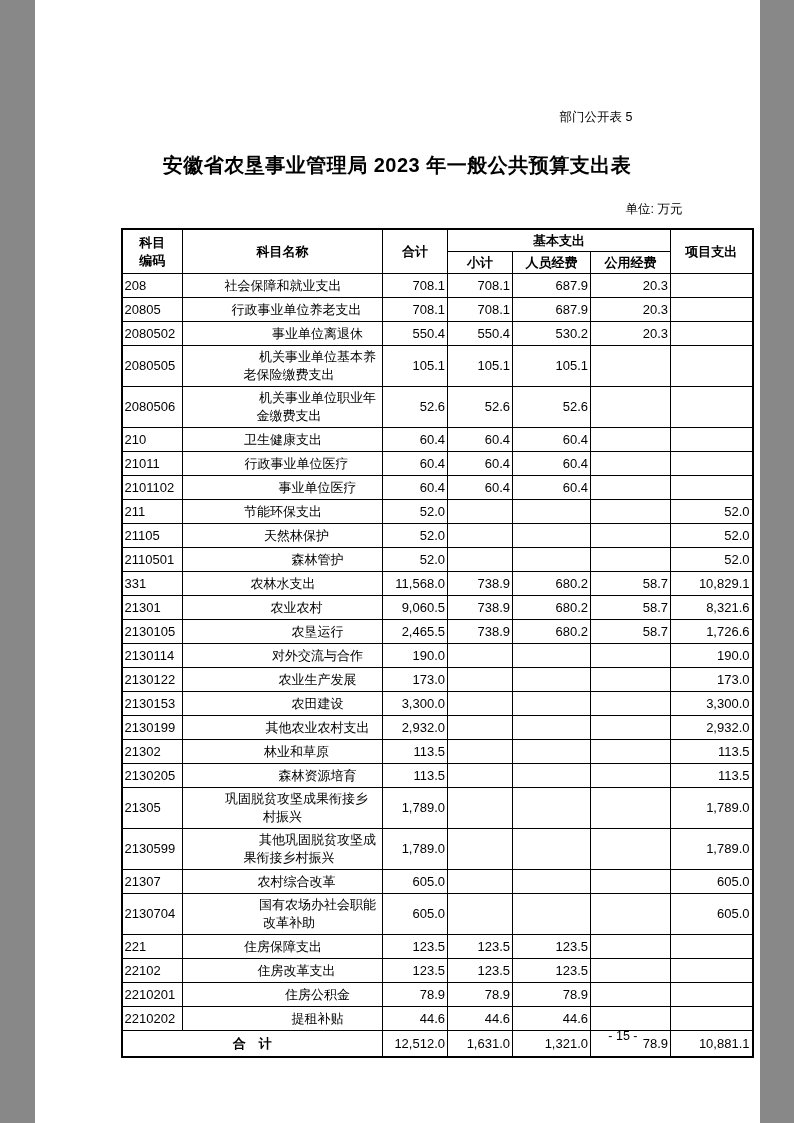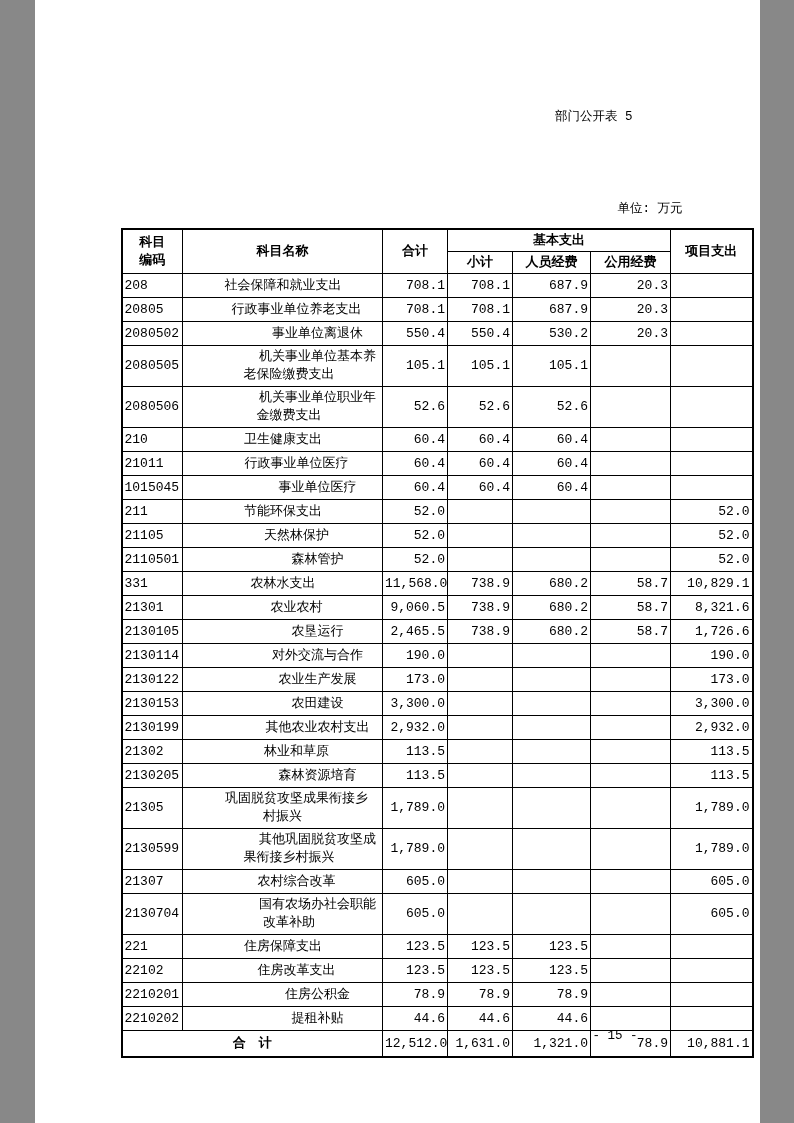--- a/index.html
+++ b/index.html
@@ -1,21 +1,21 @@
 <!DOCTYPE html>
 <html><head>
 <meta charset="utf-8">
 <style>
   html,body{margin:0;padding:0;background:#888;}
   .page{
     position:relative;
     width:725px;height:1123px;
     margin:0 auto;
     background:#ffffff;
-    font-family:Liberation Mono, monospace;
+    font-family:Liberation Sans, sans-serif;
     color:#000;
     overflow:hidden;
   }
   .doc-label{
     position:absolute;top:110px;right:127px;
     font-size:12.5px;line-height:15px;
   }
   .doc-title{
     position:absolute;top:151px;left:0;right:0;
     text-align:center;
@@ -72,20 +72,21 @@
     font-size:12.5px;line-height:15px;
   }
 </style>
 </head>
 <body>
 
 <div class="page">
 
   <div class="doc-label">部门公开表 5</div>
 
+  <div class="doc-title">安徽省农垦事业管理局 2023 年一般公共预算支出表</div>
 
   <div class="unit-note">单位: 万元</div>
 
   <table class="budget">
     <colgroup>
       <col style="width:61px">
       <col style="width:200px">
       <col style="width:65px">
       <col style="width:65px">
       <col style="width:78px">
@@ -167,21 +168,21 @@
         <tr>
     <td class="c-code">21011</td>
     <td class="c-name ind1">行政事业单位医疗</td>
     <td class="c-num">60.4</td>
     <td class="c-num">60.4</td>
     <td class="c-num">60.4</td>
     <td class="c-num"></td>
     <td class="c-num"></td>
   </tr>
         <tr>
-    <td class="c-code">1015045</td>
+    <td class="c-code">2101102</td>
     <td class="c-name ind2">事业单位医疗</td>
     <td class="c-num">60.4</td>
     <td class="c-num">60.4</td>
     <td class="c-num">60.4</td>
     <td class="c-num"></td>
     <td class="c-num"></td>
   </tr>
         <tr>
     <td class="c-code">211</td>
     <td class="c-name ind0">节能环保支出</td>

